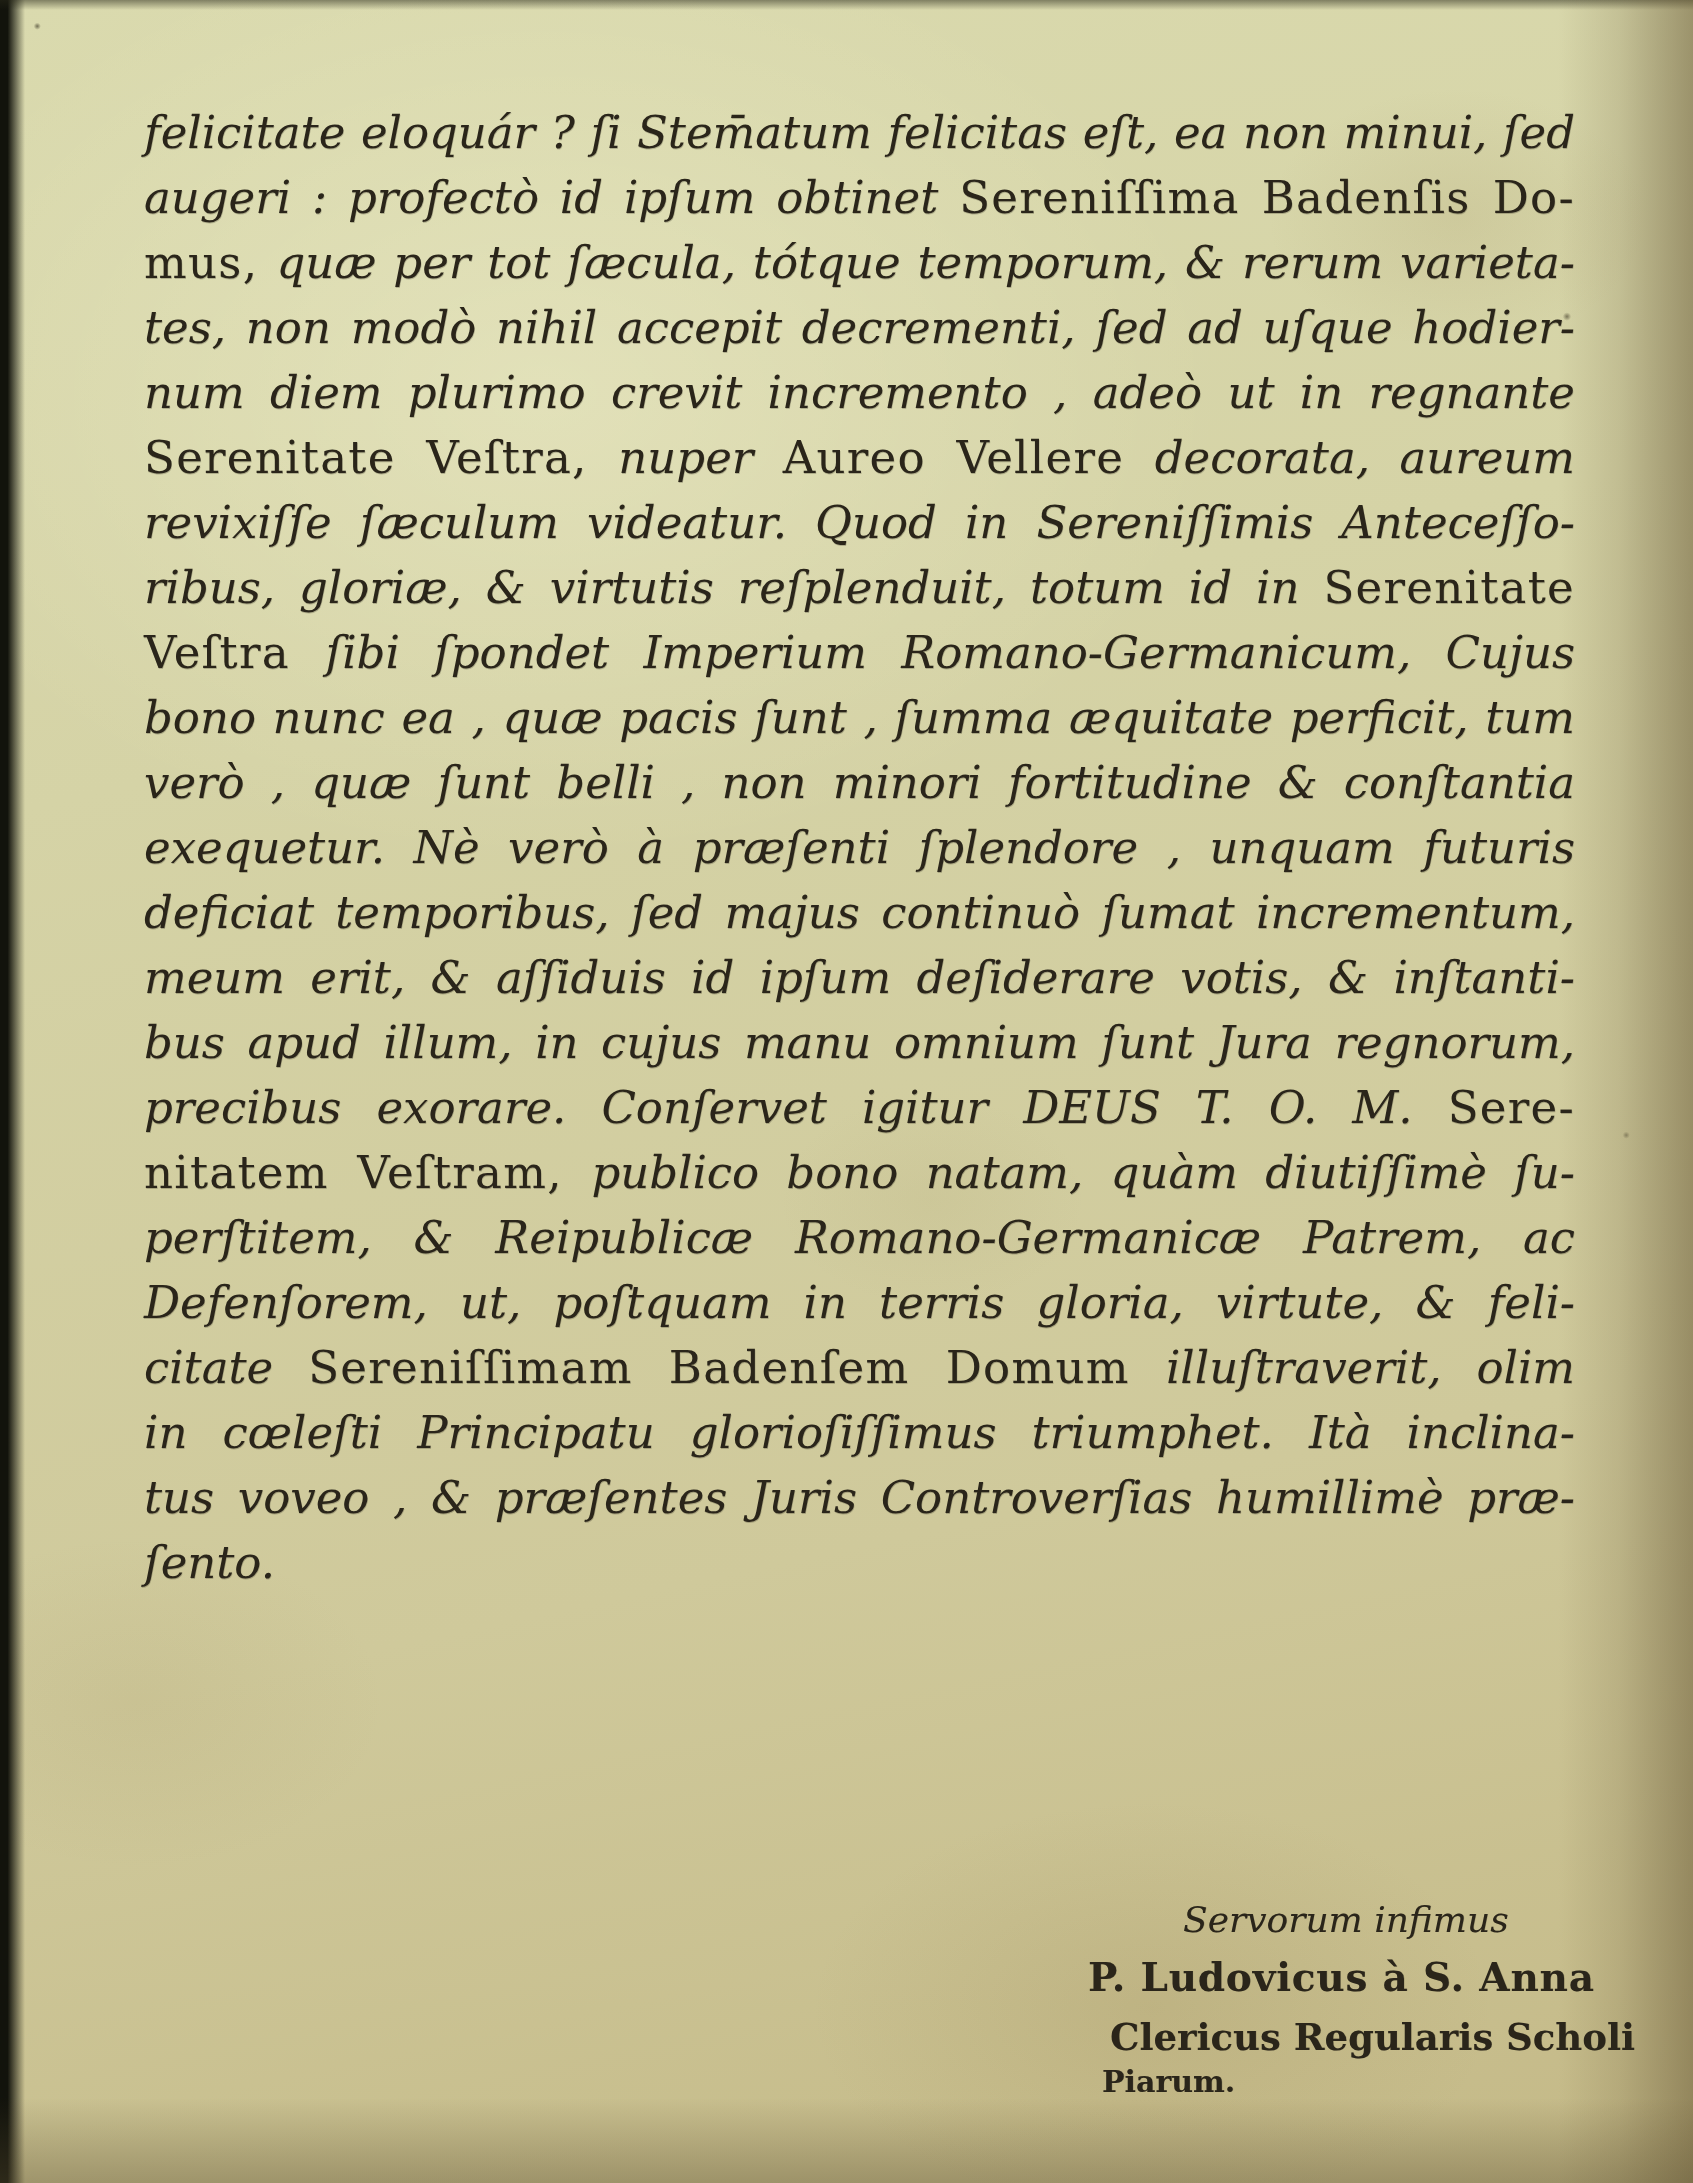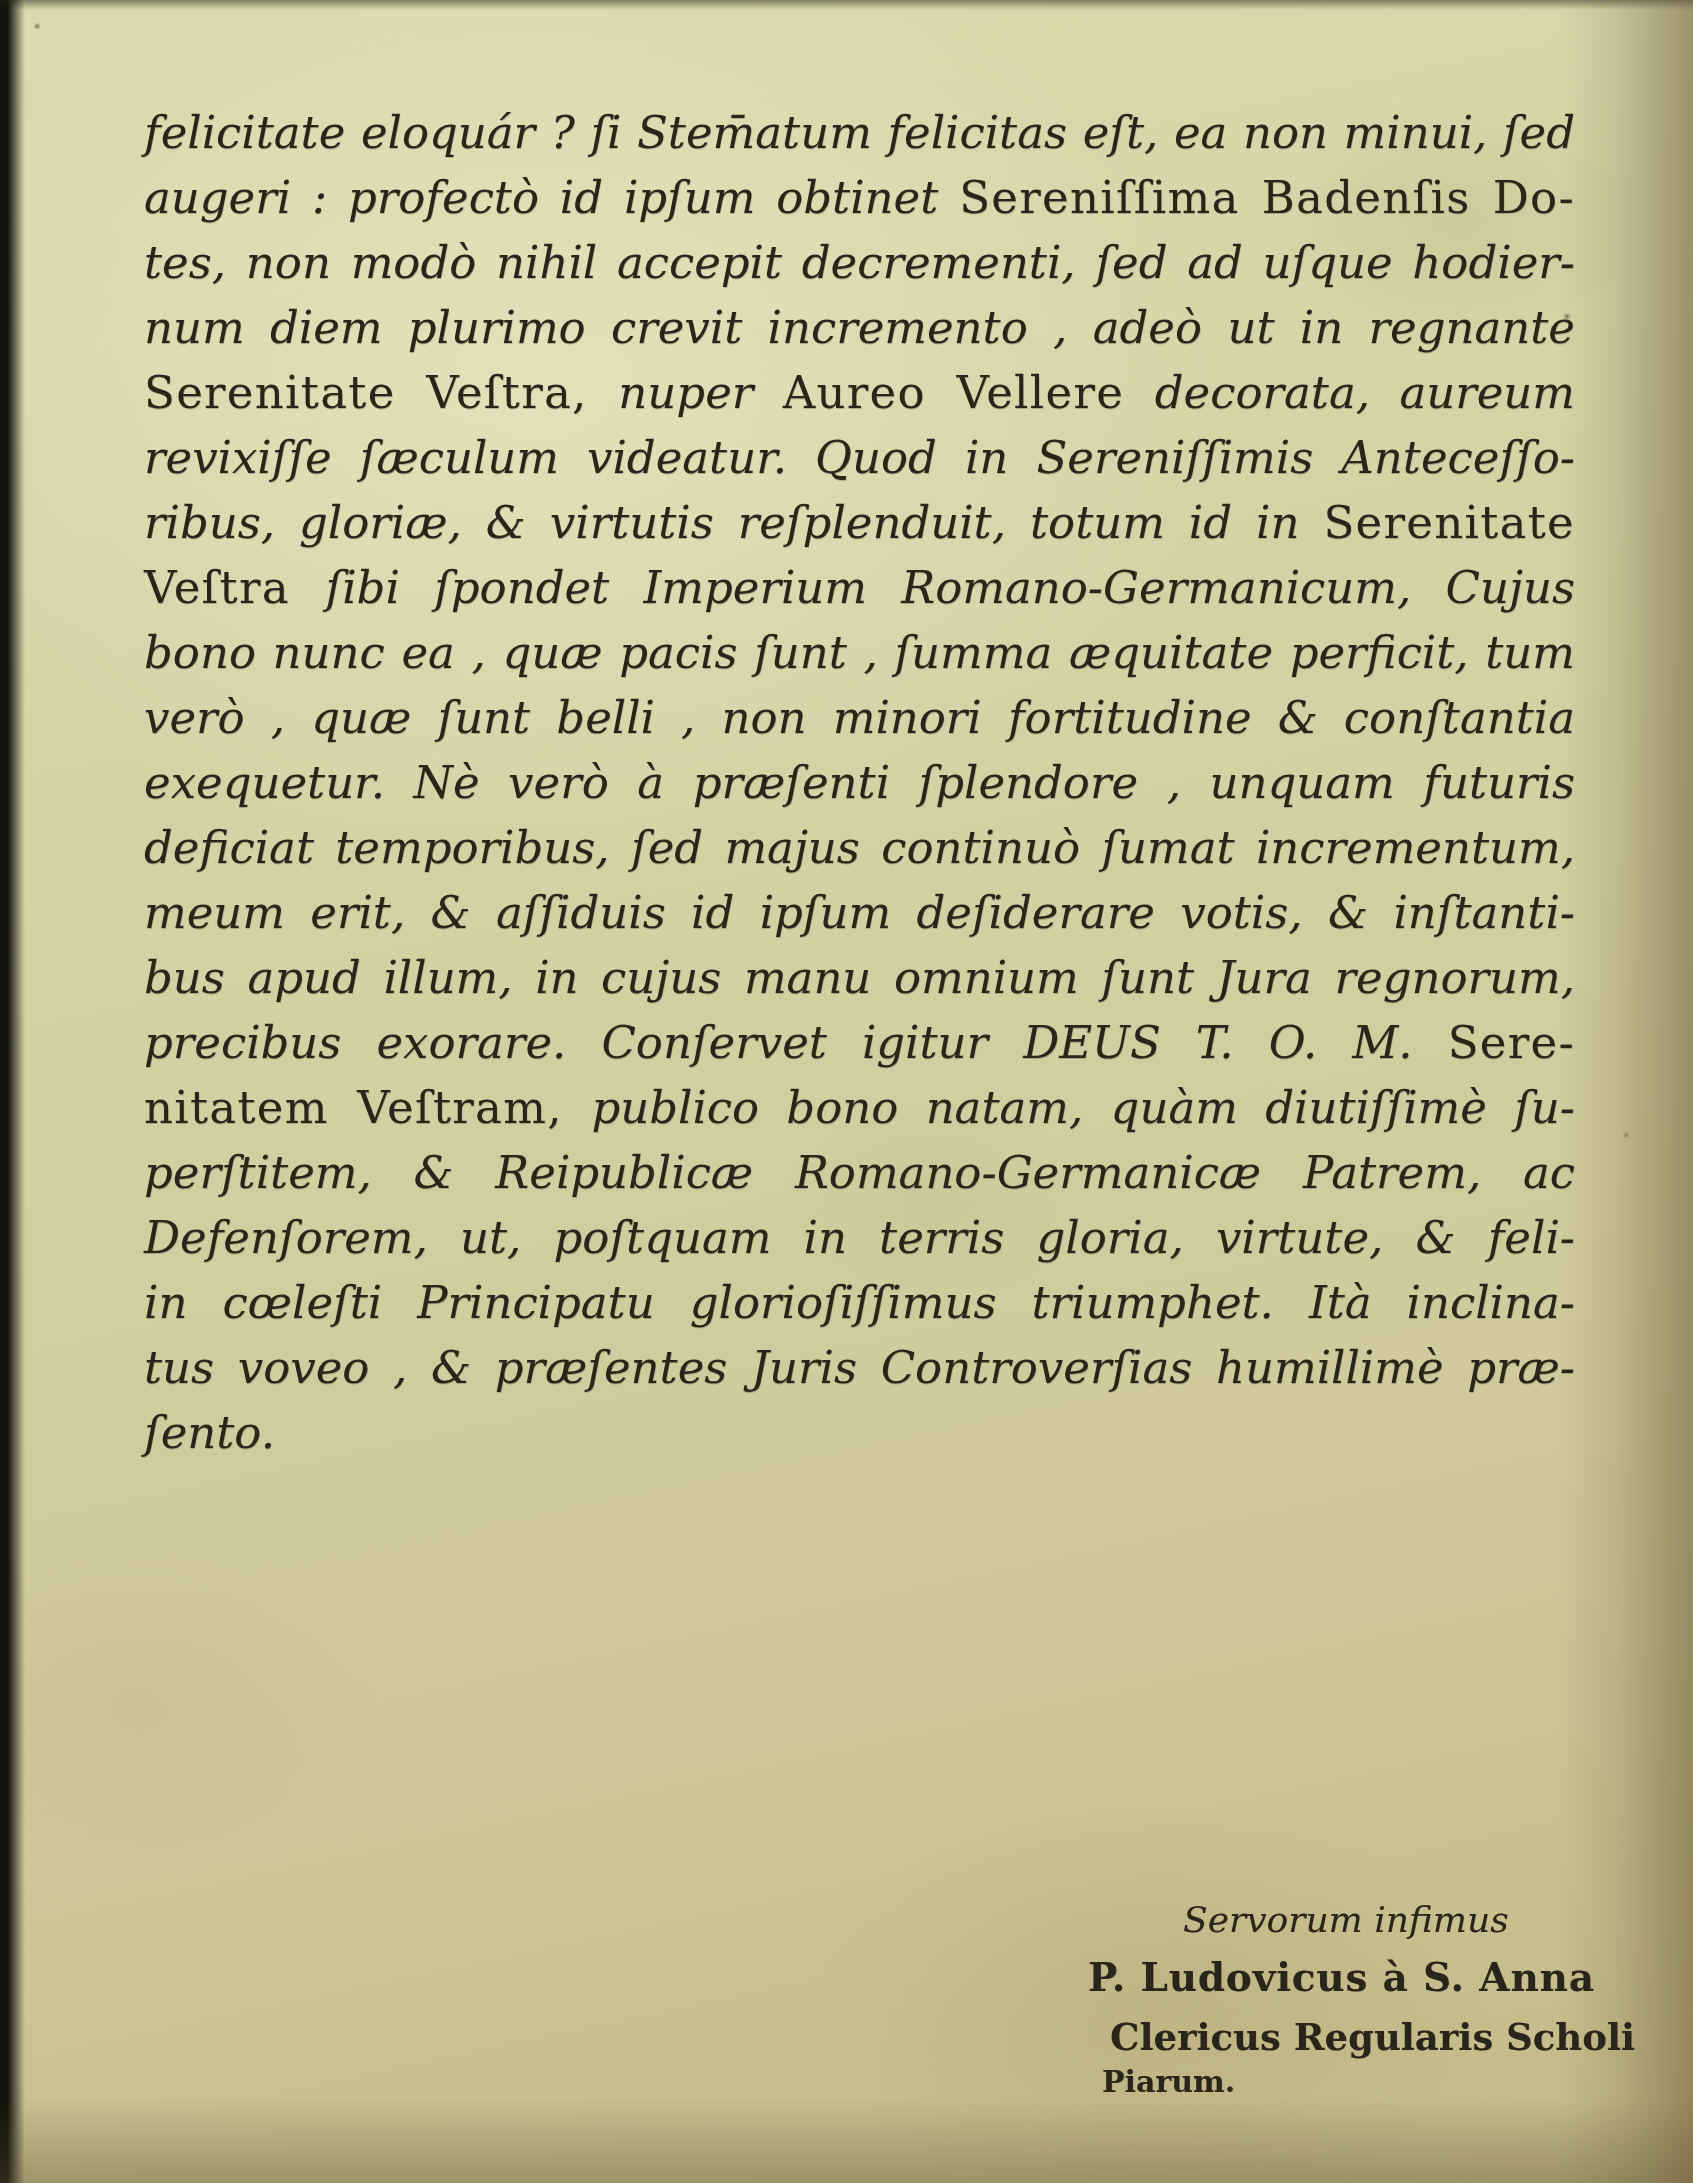--- a/index.html
+++ b/index.html
@@ -89,36 +89,38 @@
 <div class="page">
   <div class="stains"></div>
   <div class="edge-left"></div>
   <div class="edge-top"></div>
   <div class="edge-right"></div>
   <div class="edge-bottom"></div>
 
   <div class="body-text">
       <div class="line just"><span class="seg-italic">felicitate eloquár ? ſi Stem̄atum felicitas eſt, ea non minui, ſed</span></div>
       <div class="line just"><span class="seg-italic">augeri : profectò id ipſum obtinet </span><span class="seg-roman">Sereniſſima Badenſis Do-</span></div>
+      <div class="line just"><span class="seg-roman">mus, </span><span class="seg-italic">quæ per tot ſæcula, tótque temporum, &amp; rerum varieta-</span></div>
       <div class="line just"><span class="seg-italic">tes, non modò nihil accepit decrementi, ſed ad uſque hodier-</span></div>
       <div class="line just"><span class="seg-italic">num diem plurimo crevit incremento , adeò ut in regnante</span></div>
       <div class="line just"><span class="seg-roman">Serenitate Veſtra, </span><span class="seg-italic">nuper </span><span class="seg-roman">Aureo Vellere </span><span class="seg-italic">decorata, aureum</span></div>
       <div class="line just"><span class="seg-italic">revixiſſe ſæculum videatur.   Quod in Sereniſſimis Anteceſſo-</span></div>
       <div class="line just"><span class="seg-italic">ribus, gloriæ, &amp; virtutis reſplenduit, totum id in </span><span class="seg-roman">Serenitate</span></div>
       <div class="line just"><span class="seg-roman">Veſtra </span><span class="seg-italic">ſibi ſpondet Imperium Romano-Germanicum, Cujus</span></div>
       <div class="line just"><span class="seg-italic">bono nunc ea , quæ pacis ſunt , ſumma æquitate perficit, tum</span></div>
       <div class="line just"><span class="seg-italic">verò , quæ ſunt belli , non minori fortitudine &amp; conſtantia</span></div>
       <div class="line just"><span class="seg-italic">exequetur.   Nè verò à præſenti ſplendore , unquam futuris</span></div>
       <div class="line just"><span class="seg-italic">deficiat temporibus, ſed majus continuò ſumat incrementum,</span></div>
       <div class="line just"><span class="seg-italic">meum erit, &amp; aſſiduis id ipſum deſiderare votis, &amp; inſtanti-</span></div>
       <div class="line just"><span class="seg-italic">bus apud illum, in cujus manu omnium ſunt Jura regnorum,</span></div>
       <div class="line just"><span class="seg-italic">precibus exorare.   Conſervet igitur DEUS T. O. M. </span><span class="seg-roman">Sere-</span></div>
       <div class="line just"><span class="seg-roman">nitatem Veſtram, </span><span class="seg-italic">publico bono natam, quàm diutiſſimè ſu-</span></div>
       <div class="line just"><span class="seg-italic">perſtitem, &amp; Reipublicæ Romano-Germanicæ Patrem, ac</span></div>
       <div class="line just"><span class="seg-italic">Defenſorem, ut, poſtquam in terris gloria, virtute, &amp; feli-</span></div>
+      <div class="line just"><span class="seg-italic">citate </span><span class="seg-roman">Sereniſſimam Badenſem Domum </span><span class="seg-italic">illuſtraverit, olim</span></div>
       <div class="line just"><span class="seg-italic">in cœleſti Principatu glorioſiſſimus triumphet.   Ità inclina-</span></div>
       <div class="line just"><span class="seg-italic">tus voveo , &amp; præſentes Juris Controverſias humillimè præ-</span></div>
       <div class="line"><span class="seg-italic">ſento.</span></div>
     </div>
 
 
   <div class="signature">
     <div class="sig-role">Servorum infimus</div>
     <div class="sig-name">P. Ludovicus à S. Anna</div>
     <div class="sig-order1">Clericus Regularis Scholi</div>

